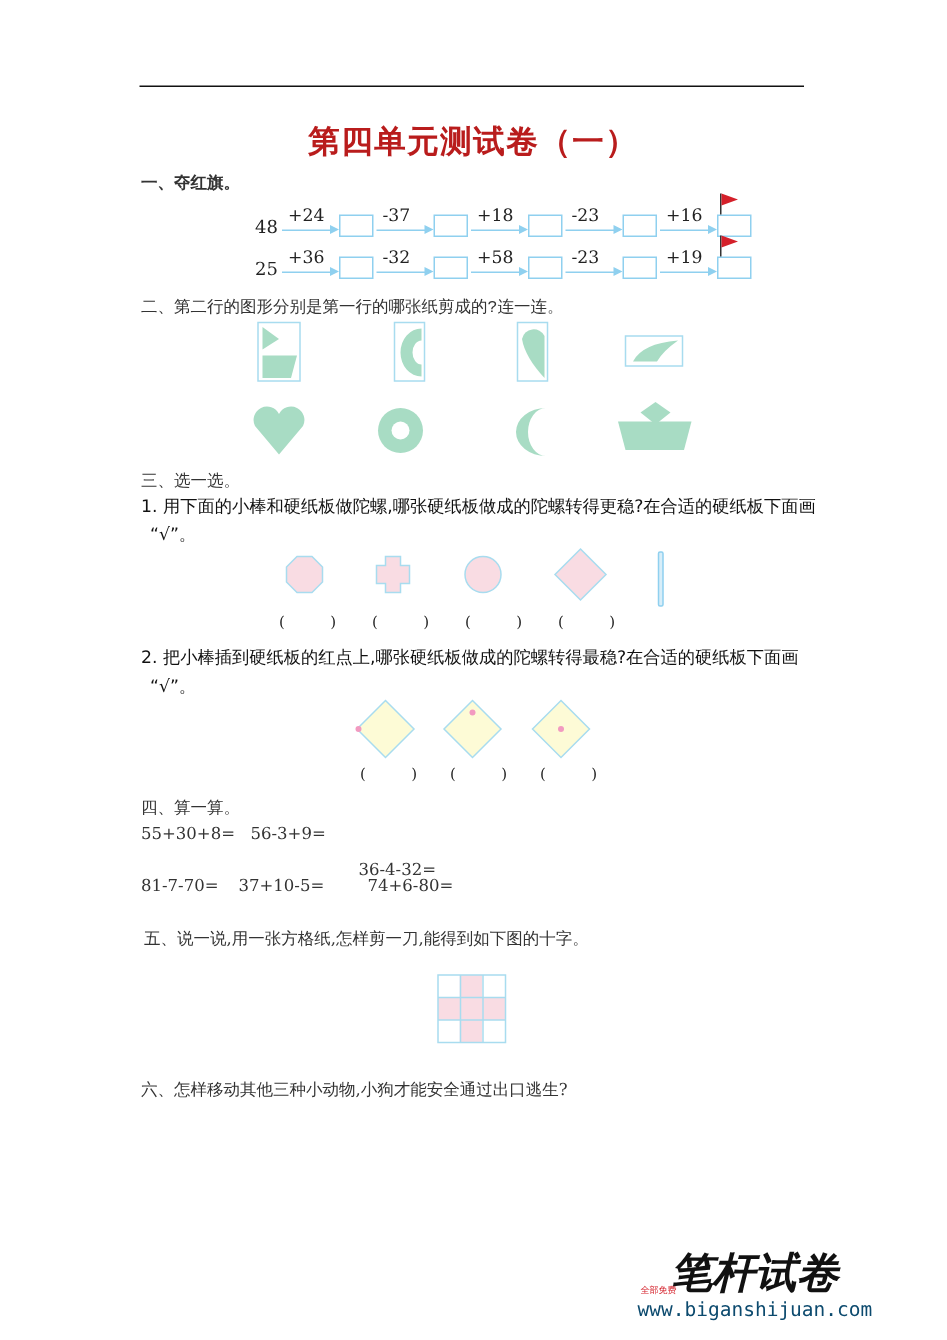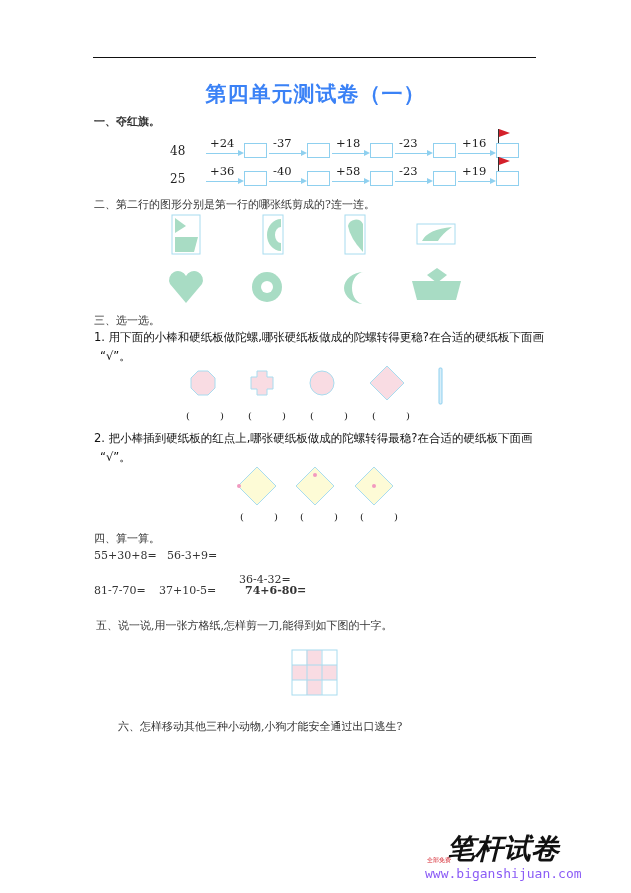--- a/index.html
+++ b/index.html
@@ -1,39 +1,39 @@
 <!DOCTYPE html>
 <html><head>
 <meta charset="utf-8">
 <style>
   html, body { margin:0; padding:0; background:#fff; }
   body { width:631px; height:893px; position:relative; overflow:hidden;
          font-family:"DejaVu Serif", serif; color:#222; }
   .abs { position:absolute; }
   .rule { left:93px; top:57px; width:443px; height:1px; background:#111; }
   .title { left:0; width:631px; top:80px; text-align:center; font-size:21px; font-weight:bold;
-           font-family:"DejaVu Sans", sans-serif; letter-spacing:1px; color:#3b82f6; }
+           font-family:"DejaVu Sans", sans-serif; letter-spacing:1px; color:#b91c1c; }
   .sec { font-size:11px; color:#333; }
   .q { font-size:11.5px; color:#111; font-family:"DejaVu Sans", sans-serif; }
   .expr { font-size:11px; color:#333; }
   .chain { display:flex; align-items:flex-end; font-size:12px; color:#222; }
-  .start { width:14px; text-align:left; margin-right:20px; }
+  .start { width:14px; text-align:left; margin-right:2px; }
   .step { position:relative; width:40px; height:18px; }
   .step .op { position:absolute; left:6px; top:-4px; font-size:11.5px; }
   .step .arr { position:absolute; left:2px; right:2px; bottom:4px; height:1px; background:#8fd0ef; }
   .step .arr:after { content:""; position:absolute; right:-2px; top:-3px;
      border-left:6px solid #8fd0ef; border-top:3.5px solid transparent; border-bottom:3.5px solid transparent; }
   .box { width:21px; height:13px; border:1px solid #8fd0ef; margin-bottom:0; }
   .flagwrap { position:relative; }
   .flag { position:absolute; left:2px; top:-14px; width:1px; height:14px; background:#333; }
   .flag:after { content:""; position:absolute; left:1px; top:0; border-left:11px solid #d4202a;
      border-top:4px solid transparent; border-bottom:4px solid transparent; }
   .paren { font-size:10px; color:#222; width:38px; display:flex; justify-content:space-between; }
   .wm1 { font-size:28px; font-family:"DejaVu Sans", sans-serif; color:#111; font-weight:bold; }
-  .wm2 { font-size:13px; font-family:"DejaVu Sans Mono", monospace; color:#8b5cf6; }
+  .wm2 { font-size:13px; font-family:"DejaVu Sans Mono", monospace; color:#0c4a6e; }
   .wm3 { font-size:6px; color:#d4202a; font-family:"DejaVu Sans", sans-serif; }
 </style>
 </head>
 <body>
 
 <div class="abs rule"></div>
 <div class="abs title">第四单元测试卷（一）</div>
 
 <div class="abs sec" style="left:94px;top:114px;font-weight:bold;">一、夺红旗。</div>
 
@@ -70,21 +70,21 @@
 </div>
 
 <div class="abs chain" style="left:170px;top:168px;">
   <span class="start">25</span>
   <div class="step">
       <span class="op">+36</span>
       <div class="arr"></div>
     </div>
   <div class="box"></div>
   <div class="step">
-      <span class="op">-40</span>
+      <span class="op">-32</span>
       <div class="arr"></div>
     </div>
   <div class="box"></div>
   <div class="step">
       <span class="op">+58</span>
       <div class="arr"></div>
     </div>
   <div class="box"></div>
   <div class="step">
       <span class="op">-23</span>
@@ -94,21 +94,21 @@
   <div class="step">
       <span class="op">+19</span>
       <div class="arr"></div>
     </div>
   <div class="flagwrap">
       <div class="flag"></div>
       <div class="box"></div>
     </div>
 </div>
 
-<div class="abs sec" style="left:94px;top:197px;">二、第二行的图形分别是第一行的哪张纸剪成的?连一连。</div>
+<div class="abs sec" style="left:94px;top:197px;font-family:Liberation Mono, monospace;">二、第二行的图形分别是第一行的哪张纸剪成的?连一连。</div>
 
 <svg class="abs" style="left:160px;top:210px;" width="320" height="100">
 
   <g>
     <rect x="12" y="5" width="28" height="39" fill="none" stroke="#a8dcef" stroke-width="1"></rect>
     <polygon points="15,8 26,16 15,23" fill="#a8dcc4"></polygon>
     <polygon points="15,27 38,27 34,42 15,42" fill="#a8dcc4"></polygon>
   </g>
   <g>
     <rect x="103" y="5" width="20" height="39" fill="none" stroke="#a8dcef" stroke-width="1"></rect>
@@ -202,33 +202,33 @@
       <span>)</span>
     </div>
 </div>
 
 <div class="abs sec" style="left:94px;top:531px;">四、算一算。</div>
 <div class="abs expr" style="left:94px;top:549px;">55+30+8=</div>
 <div class="abs expr" style="left:167px;top:549px;">56-3+9=</div>
 <div class="abs expr" style="left:239px;top:549px;margin-top:24px;">36-4-32=</div>
 <div class="abs expr" style="left:94px;top:584px;">81-7-70=</div>
 <div class="abs expr" style="left:159px;top:584px;">37+10-5=</div>
-<div class="abs expr" style="left:245px;top:584px;font-weight:bold;">74+6-80=</div>
+<div class="abs expr" style="left:245px;top:584px;">74+6-80=</div>
 
 <div class="abs sec" style="left:96px;top:618px;">五、说一说,用一张方格纸,怎样剪一刀,能得到如下图的十字。</div>
 <svg class="abs" style="left:291px;top:649px;" width="48" height="48">
   <rect x="15.5" y="1" width="15" height="15" fill="#f9dce3"></rect>
   <rect x="1" y="16" width="45" height="15" fill="#f9dce3"></rect>
   <rect x="15.5" y="31" width="15" height="15" fill="#f9dce3"></rect>
   <g stroke="#a8dcef" stroke-width="1" fill="none">
     <rect x="1" y="1" width="45" height="45"></rect>
     <line x1="16" y1="1" x2="16" y2="46"></line>
       <line x1="31" y1="1" x2="31" y2="46"></line>
     <line x1="1" y1="16" x2="46" y2="16"></line>
       <line x1="1" y1="31" x2="46" y2="31"></line>
   </g>
 </svg>
 
-<div class="abs sec" style="left:94px;top:719px;margin-left:24px;">六、怎样移动其他三种小动物,小狗才能安全通过出口逃生?</div>
+<div class="abs sec" style="left:94px;top:719px;">六、怎样移动其他三种小动物,小狗才能安全通过出口逃生?</div>
 
 <div class="abs wm3" style="left:427px;top:856px;">全部免费</div>
 <div class="abs wm1" style="left:447px;top:830px;font-style:italic;">笔杆试卷</div>
 <div class="abs wm2" style="left:425px;top:866px;">www.biganshijuan.com</div>
 
 </body></html>

